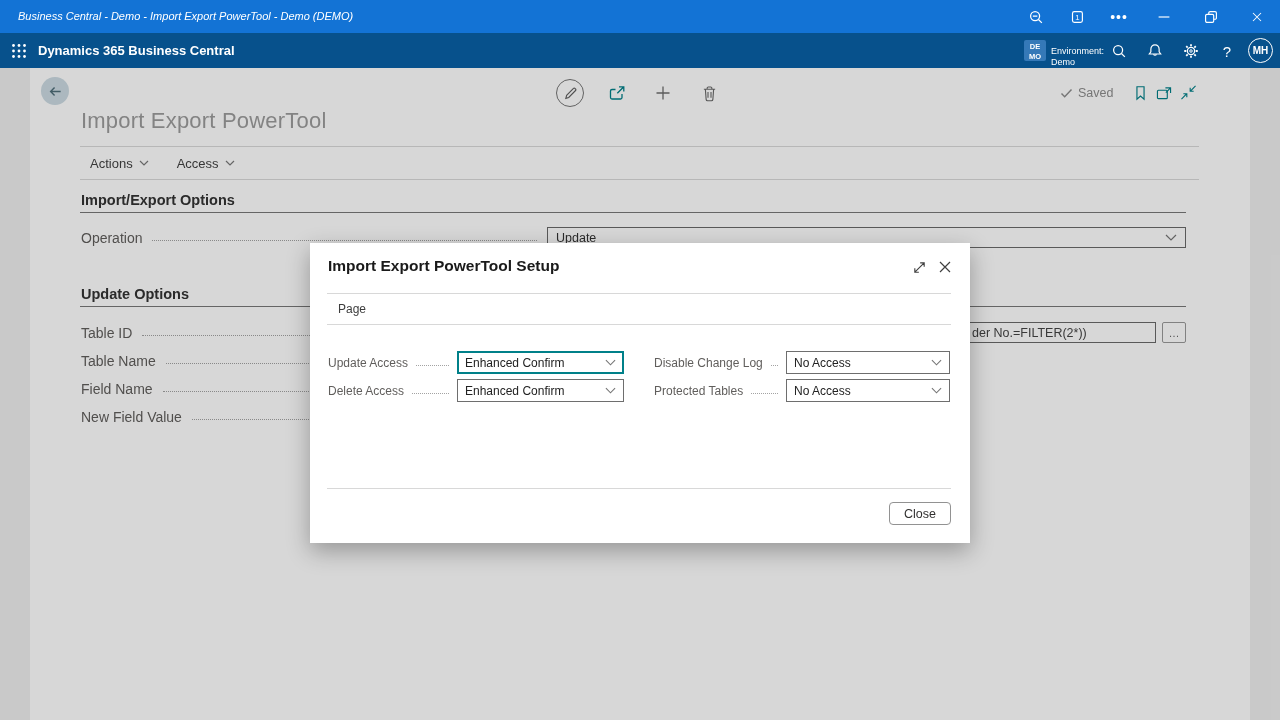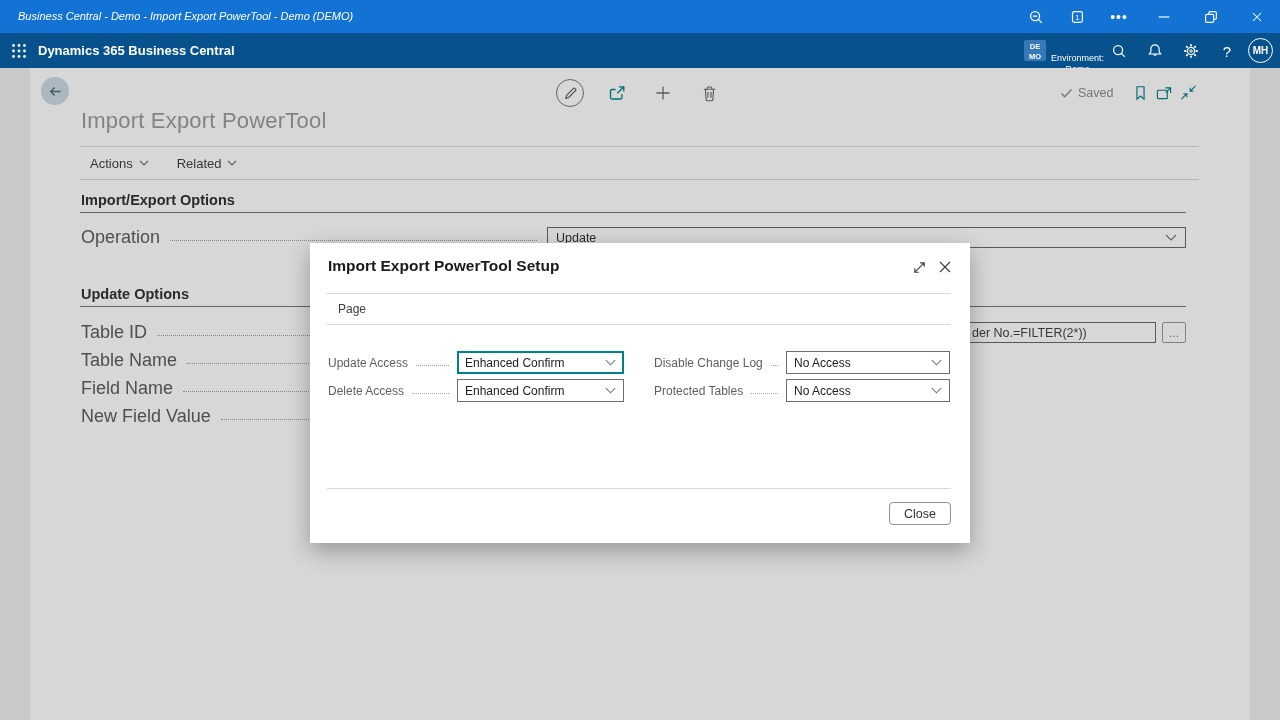--- a/index.html
+++ b/index.html
@@ -15,37 +15,37 @@
   
   .titlebar{position:absolute; left:0; top:0; width:1280px; height:33px; background:var(--titlebar); z-index:10;}
   .titlebar-title{position:absolute; left:18px; top:0; height:38px; line-height:33px; color:#fff; font-size:11px;font-style:italic;}
   .tb-btn{position:absolute; top:0; width:34px; height:33px; display:flex; align-items:center; justify-content:center; color:#fff;}
   .tb-dots{font-size:14px; letter-spacing:1px;}
   
   .appbar{position:absolute; left:0; top:33px; width:1280px; height:35px; background:var(--appbar); z-index:10;}
   .waffle{position:absolute; left:7px; top:6px; width:24px; height:24px; display:flex; align-items:center; justify-content:center;}
   .brand{position:absolute; left:38px; top:0; height:35px; line-height:35px; color:#fff; font-size:13px; font-weight:700;}
   .env-badge{position:absolute; left:1024px; top:7px; width:22px; height:21px; background:var(--badge); border-radius:2px; color:#fff; font-size:7.5px; font-weight:700; text-align:center; line-height:1.35; padding-top:2px;}
-  .env-text{position:absolute; left:1051px; top:20px; color:#fff; font-size:9px; line-height:1.25;text-align:center;}
+  .env-text{position:absolute; left:1051px; top:13px; color:#fff; font-size:9px; line-height:1.25;}
   .ab-btn{position:absolute; top:6px; width:24px; height:24px; display:flex; align-items:center; justify-content:center; color:#fff;}
   .help-q{font-size:15px;}
   .avatar{position:absolute; left:1248px; top:5px; width:25px; height:25px; border:1.5px solid #fff; border-radius:50%; color:#fff; font-size:10px; font-weight:700; display:flex; align-items:center; justify-content:center;}
   
   .card{position:absolute; left:30px; right:30px; top:68px; bottom:0; background:#fff; z-index:1;}
   .back-btn{position:absolute; left:41px; top:77px; width:28px; height:28px; border-radius:50%; background:#ccdbe3; display:flex; align-items:center; justify-content:center; z-index:2;}
   .icon-btn{position:absolute; display:flex; align-items:center; justify-content:center; z-index:2;}
   .pencil-circle{left:556px; top:79px; width:28px; height:28px; border:1px solid #767676; border-radius:50%;}
   .saved{position:absolute; left:1060px; top:86px; display:flex; align-items:center; gap:5px; color:#8c8c8c; font-size:12.5px; z-index:2;}
   .page-title{position:absolute; left:81px; top:108px; font-size:22px; font-weight:300; color:#9c9c9c; letter-spacing:.2px; z-index:2;}
   .menubar{position:absolute; left:80px; top:146px; width:1119px; height:34px; border-top:1px solid #dadada; border-bottom:1px solid #dadada; display:flex; align-items:center; gap:28px; padding-left:10px; z-index:2;}
   .menu-item{display:flex; align-items:center; gap:6px; font-size:13px; color:#424242;}
   .sec-title{position:absolute; left:81px; font-size:14.5px; font-weight:700; color:#333; z-index:2;}
   .sec-line{position:absolute; left:80px; width:1106px; height:1px; background:#787878; z-index:2;}
   .frow{position:absolute; left:81px; height:21px; display:flex; align-items:center; z-index:2;}
-  .flabel{font-size:18px; color:#605e5c; white-space:nowrap;}
+  .flabel{font-size:14px; color:#605e5c; white-space:nowrap;}
   .dots{flex:1 1 auto; border-bottom:1px dotted #a3a3a3; height:1px; margin:0 10px; transform:translateY(3px);}
   .combo{flex:0 0 auto; height:21px; border:1px solid #6a6a6a; background:#fff; display:flex; align-items:center; padding:0 8px; font-size:12.5px; color:#333;}
   .combo .chev{margin-left:auto;}
   .field-box{flex:0 0 auto; height:21px; border:1px solid #6a6a6a; background:#fff; position:relative; overflow:hidden; font-size:12.5px; color:#444;}
   .field-box span{position:absolute; left:423px; top:3px; white-space:nowrap;}
   .assist-btn{flex:0 0 auto; width:24px; height:21px; margin-left:6px; border:1px solid #9a9a9a; border-radius:2px; background:#fff; color:#666; font-size:11px; display:flex; align-items:center; justify-content:center;}
   
   .dim{position:absolute; left:0; right:0; top:68px; bottom:0; background:rgba(0,0,0,.155); z-index:40;}
   
   .dialog{position:absolute; left:310px; top:243px; width:660px; height:300px; background:#fff; box-shadow:0 8px 22px rgba(0,0,0,.3); z-index:60;}
@@ -204,21 +204,21 @@
   <div class="page-title">Import Export PowerTool</div>
 
   <div class="menubar">
     <div class="menu-item">
       <span>Actions</span>
       <svg width="10" height="6" viewBox="0 0 10 6" fill="none" stroke="#7a7a7a" stroke-width="1.2">
           <path d="M1 1 L5 5 L9 1"></path>
         </svg>
     </div>
     <div class="menu-item">
-      <span>Related</span>
+      <span>Access</span>
       <svg width="10" height="6" viewBox="0 0 10 6" fill="none" stroke="#7a7a7a" stroke-width="1.2">
           <path d="M1 1 L5 5 L9 1"></path>
         </svg>
     </div>
   </div>
 
   <div class="sec-title" style="top:192px">Import/Export Options</div>
   <div class="sec-line" style="top:212px"></div>
 
   <div class="frow" style="top:227px; width:1105px;">

